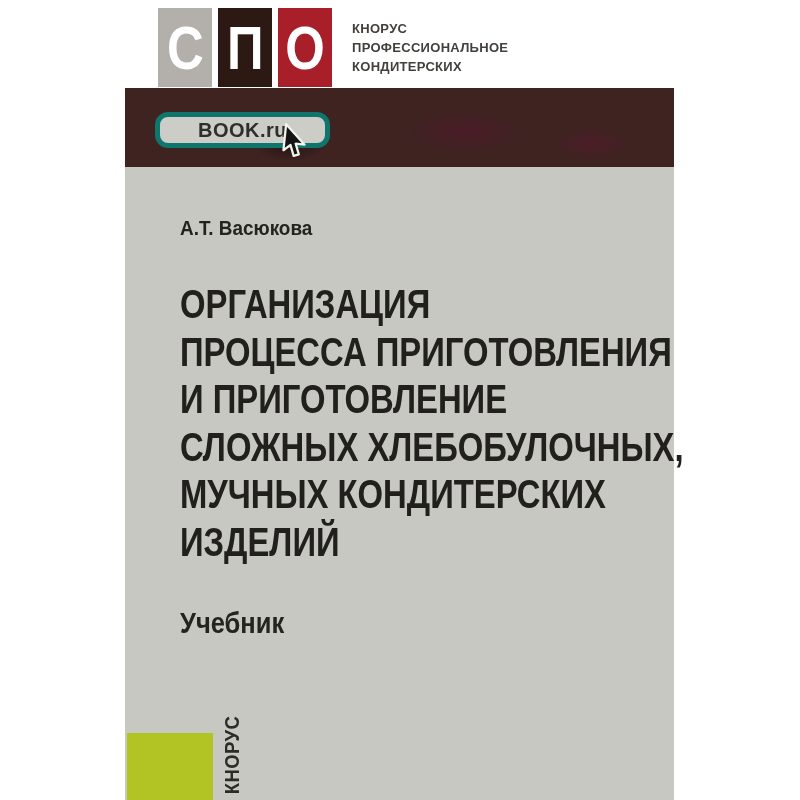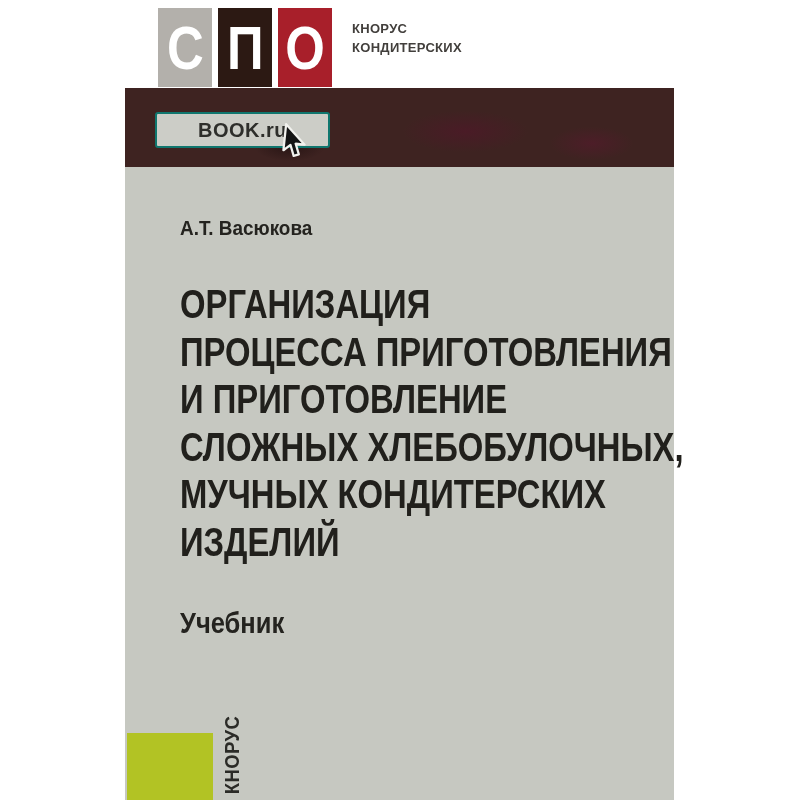--- a/index.html
+++ b/index.html
@@ -40,21 +40,21 @@
   .band{
     position:absolute;left:0;top:88px;width:549px;height:79px;
     background-color:#3e2321;
     background-image:
       radial-gradient(90px 30px at 62% 55%, rgba(96,12,48,0.35), transparent 70%),
       radial-gradient(60px 24px at 85% 70%, rgba(110,16,56,0.30), transparent 70%),
       radial-gradient(50px 20px at 30% 75%, rgba(15,5,6,0.45), transparent 70%);
   }
   .bookru-btn{
     position:absolute;left:30px;top:112px;width:175px;height:36px;
-    box-sizing:border-box;background:#cccdc7;border:2px solid #0f766e;border-radius:3px;
+    box-sizing:border-box;background:#cccdc7;border:5px solid #0f766e;border-radius:13px;
     display:flex;align-items:center;justify-content:center;
     font-size:20px;font-weight:bold;color:#2e2e2b;letter-spacing:0.5px;
     cursor:pointer;
   }
   .cursor-icon{position:absolute;left:157px;top:123px;width:30px;height:38px;}
 
   
   .author{
     position:absolute;left:55px;top:216px;
     font-size:21px;font-weight:bold;color:#24231f;
@@ -104,20 +104,21 @@
         </div>
         <div class="logo-box dark">
           <span class="logo-letter">П</span>
         </div>
         <div class="logo-box red">
           <span class="logo-letter">О</span>
         </div>
       </div>
       <div class="logo-caption">
         <div>КНОРУС</div>
+        <div>ПРОФЕССИОНАЛЬНОЕ</div>
         <div>КОНДИТЕРСКИХ</div>
       </div>
     </div>
 
     <div class="band"></div>
 
     <div class="bookru-btn">
       <span>BOOK.ru</span>
     </div>
 

